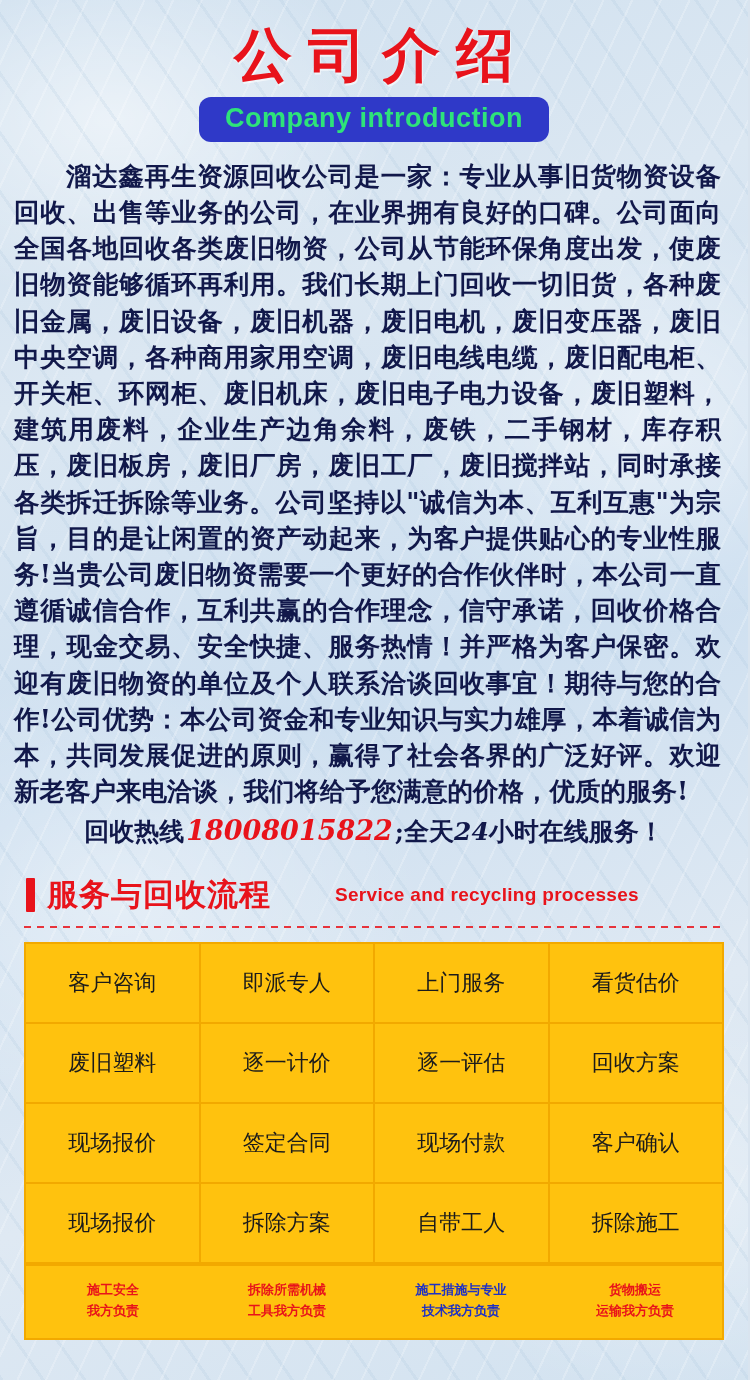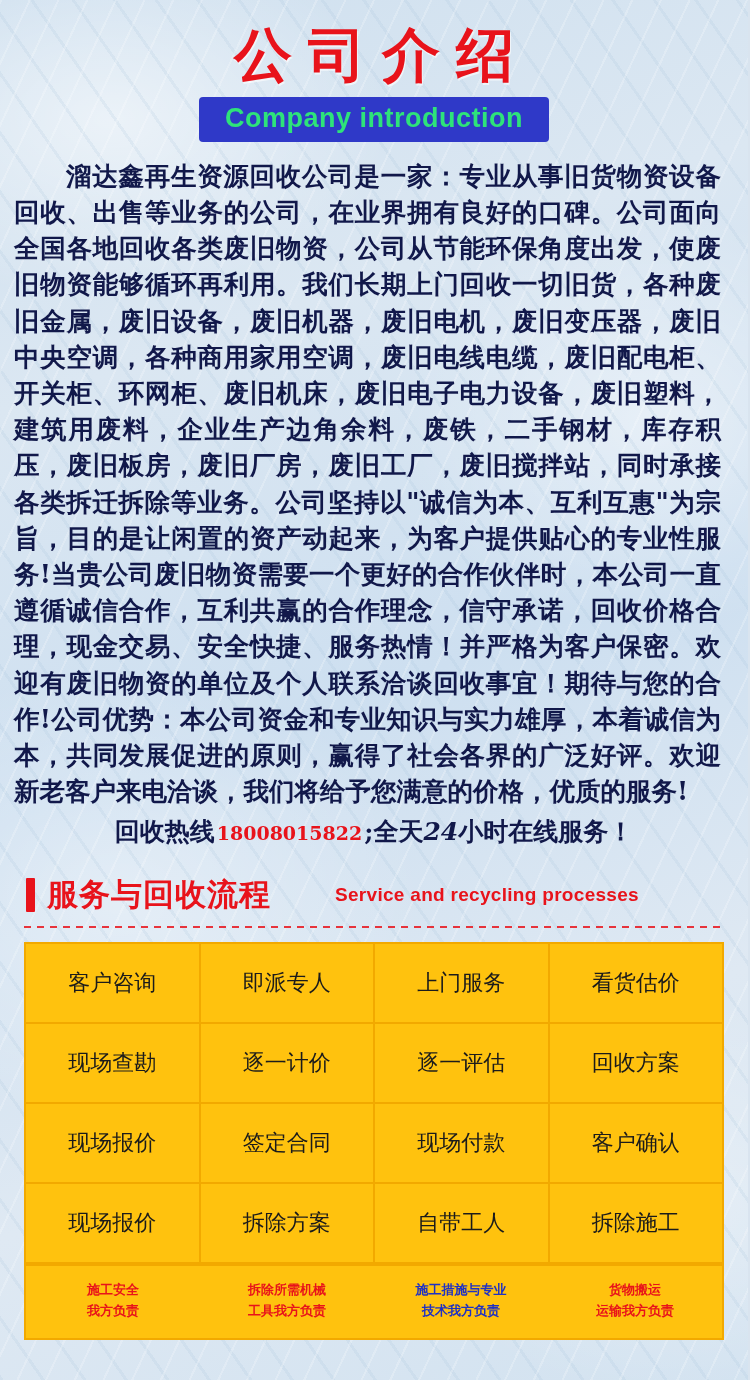--- a/index.html
+++ b/index.html
@@ -56,21 +56,21 @@
     display: flex;
     justify-content: center;
     margin-top: 8px;
   }
   .subtitle {
     background: #2f39c8;
     color: #2ee37a;
     font-size: 27px;
     font-weight: bold;
     padding: 6px 26px 8px 26px;
-    border-radius: 4px;
+    border-radius: 12px;
     letter-spacing: 0.5px;
     font-family: "Liberation Sans", sans-serif;
   }
 
   
   .body-text {
     margin: 16px 27px 0 14px;
     font-family: "DejaVu Serif", "Liberation Serif", serif;
     font-size: 25.5px;
     line-height: 1.42;
@@ -83,21 +83,22 @@
   .hotline {
     margin: 6px 14px 0 14px;
     text-align: center;
     font-family: "DejaVu Serif", "Liberation Serif", serif;
     font-size: 25px;
     font-weight: bold;
     color: #11184a;
   }
   .hotline .num {
     color: #e8131b;
-    font-size: 19px;
+    font-size: 27px;
+    font-style: italic;
     font-weight: bold;
     padding: 0 2px;
   }
   .hotline .num24 {
     color: #11184a;
     font-style: italic;
     font-weight: bold;
   }
 
   
@@ -205,21 +206,21 @@
     <div class="table-wrap">
 
       <div class="prow">
         <div class="pcell">客户咨询</div>
         <div class="pcell">即派专人</div>
         <div class="pcell">上门服务</div>
         <div class="pcell">看货估价</div>
       </div>
 
       <div class="prow">
-        <div class="pcell">现场查勘</div>
+        <div class="pcell">废旧塑料</div>
         <div class="pcell">逐一计价</div>
         <div class="pcell">逐一评估</div>
         <div class="pcell">回收方案</div>
       </div>
 
       <div class="prow">
         <div class="pcell">现场报价</div>
         <div class="pcell">签定合同</div>
         <div class="pcell">现场付款</div>
         <div class="pcell">客户确认</div>

